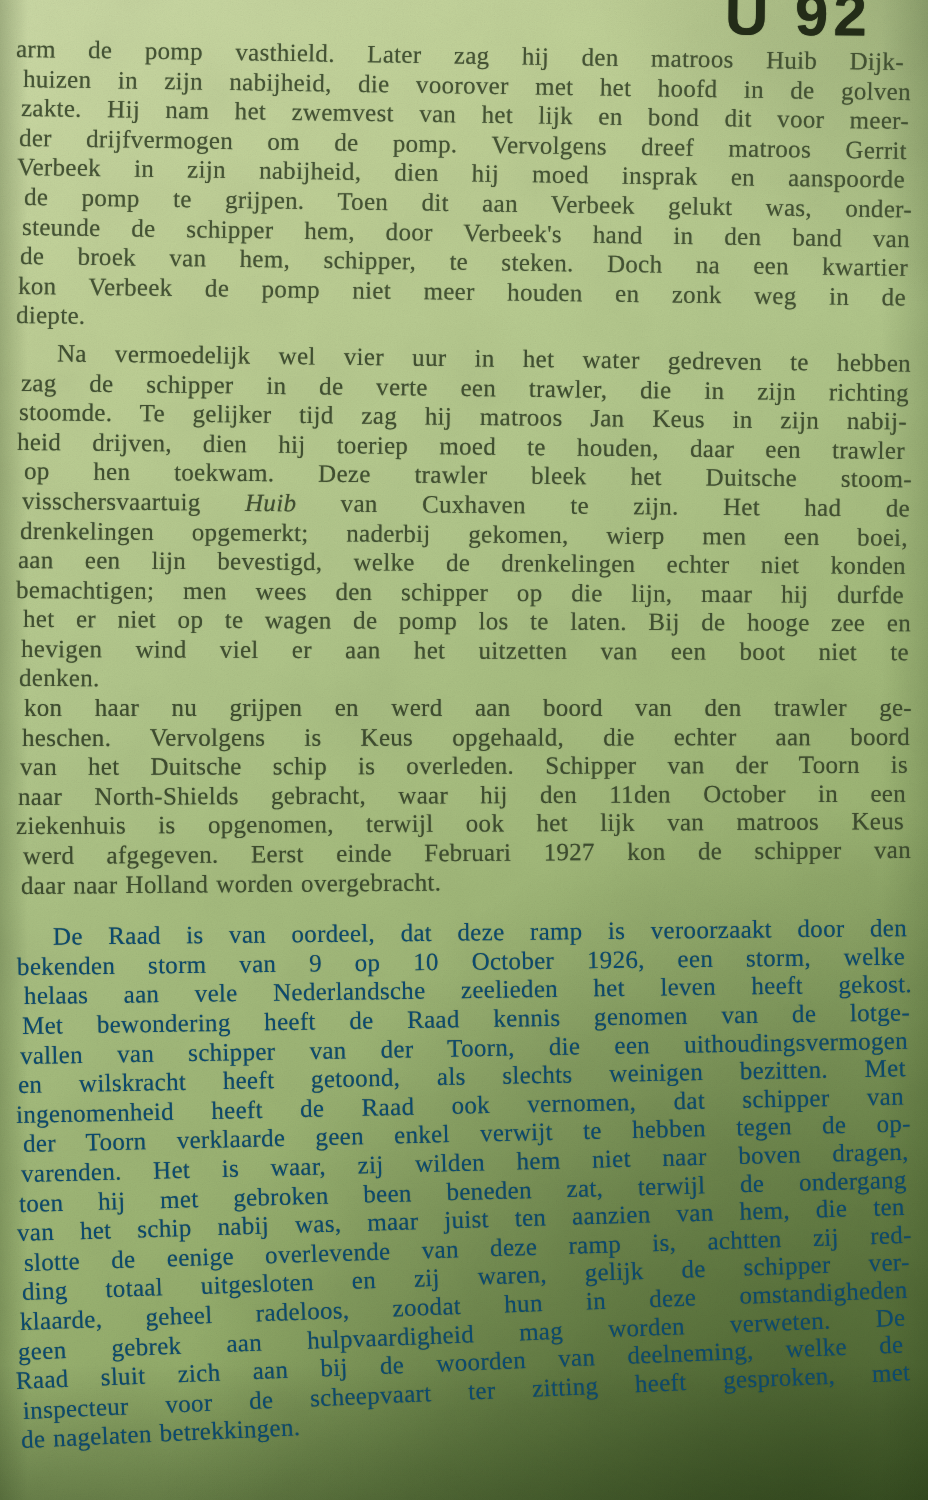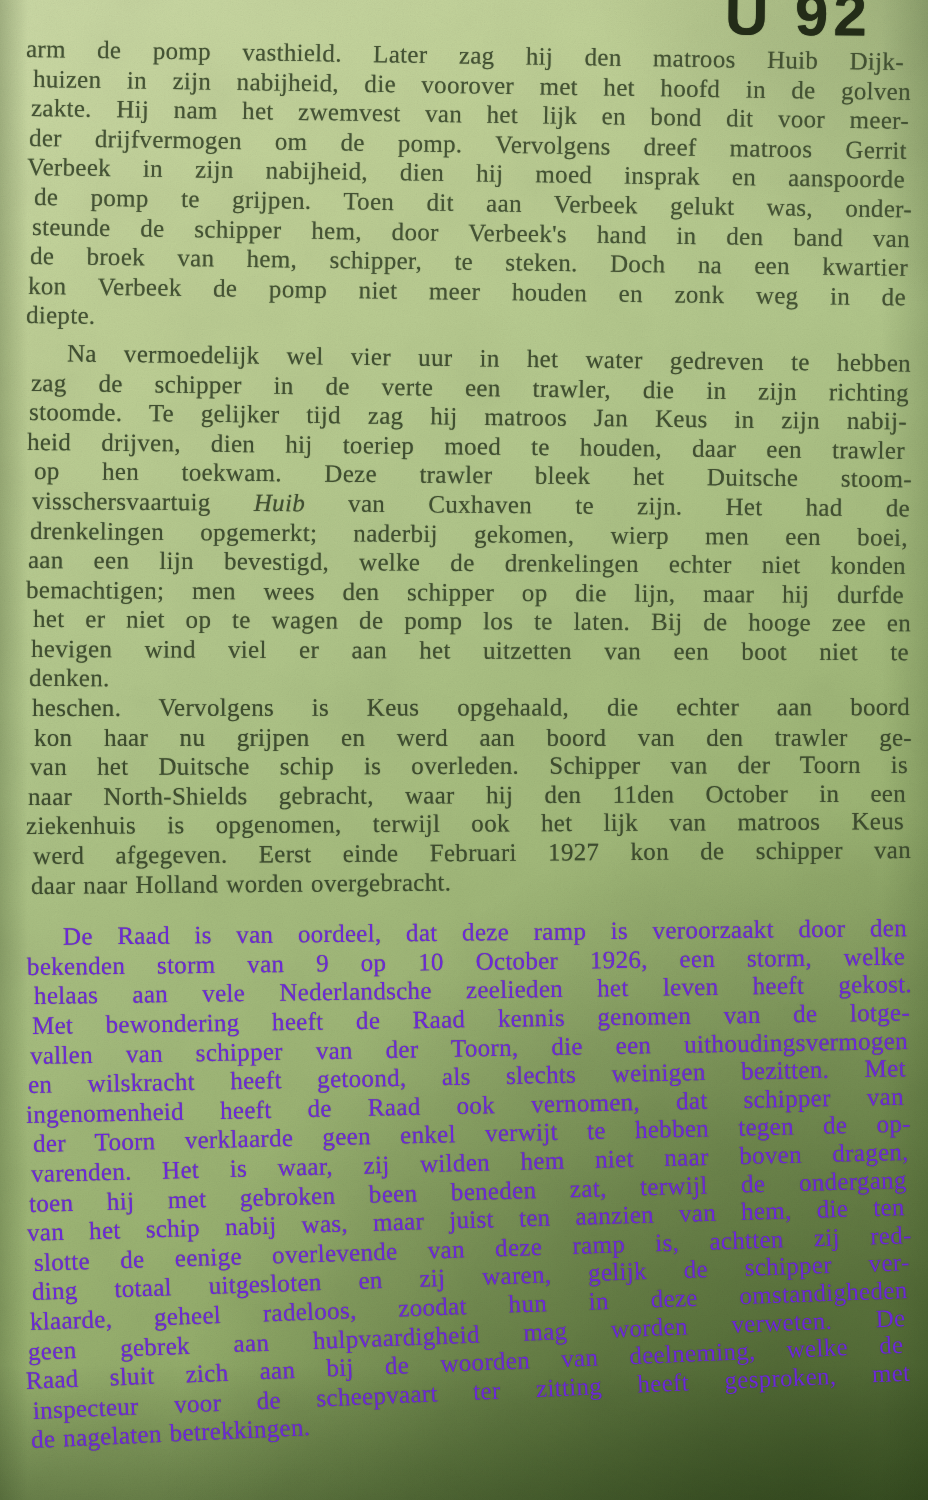--- a/index.html
+++ b/index.html
@@ -29,32 +29,32 @@
     position: absolute; top: -20px; right: 56px;
     font-family: "Liberation Sans", "DejaVu Sans", sans-serif;
     font-weight: 700; font-size: 60px; letter-spacing: 5px;
     color: #232c18;
     transform: rotate(0.6deg);
     text-shadow: 0 0 1px rgba(25,32,16,0.8);
   }
 
   
   .text-block {
-    position: absolute; left: 30px; right: 20px; top: 34px;
+    position: absolute; left: 20px; right: 20px; top: 34px;
     color: #3e4c2f;
     font-size: 25px;
     letter-spacing: 0.3px;
     word-spacing: 1.5px;
     text-shadow: 0 0 1.1px rgba(56,70,44,0.65);
   }
   .para { position: relative; }
   .para.gap { margin-top: 22px; }
   .para:nth-child(1) { filter: blur(0.35px); opacity: 0.94; }
   .para:nth-child(2) { filter: blur(0.25px); opacity: 0.97; margin-top: 8px; }
-  .para:nth-child(4) { color: #6d28d9; }
+  .para:nth-child(4) { color: #0c4a6e; }
   .line {
     height: 29.6px; line-height: 29.6px;
     text-align: justify; text-align-last: justify; text-justify: inter-word;
     transform-origin: 0% 50%;
     white-space: normal; overflow: visible;
   }
   .line.last { text-align-last: left; }
   .line.indent { padding-left: 34px; }
   .line i { font-style: italic; }
 </style>
@@ -101,22 +101,22 @@
       <div class="line" style="transform: translateX(4px) rotate(0.54deg);">op hen toekwam. Deze trawler bleek het Duitsche stoom-</div>
       <div class="line" style="transform: translateX(2px) rotate(0.49deg);">visschersvaartuig <i>Huib</i> van Cuxhaven te zijn. Het had de</div>
       <div class="line" style="transform: translateX(0px) rotate(0.44deg);">drenkelingen opgemerkt; naderbij gekomen, wierp men een boei,</div>
       <div class="line" style="transform: translateX(-2px) rotate(0.39deg);">aan een lijn bevestigd, welke de drenkelingen echter niet konden</div>
       <div class="line" style="transform: translateX(-4px) rotate(0.34deg);">bemachtigen; men wees den schipper op die lijn, maar hij durfde</div>
       <div class="line" style="transform: translateX(3px) rotate(0.28deg);">het er niet op te wagen de pomp los te laten. Bij de hooge zee en</div>
       <div class="line" style="transform: translateX(1px) rotate(0.22deg);">hevigen wind viel er aan het uitzetten van een boot niet te</div>
       <div class="line last" style="transform: translateX(-1px) rotate(0.15deg);">denken.</div>
     </div>
     <div class="para">
+      <div class="line" style="transform: translateX(4px) rotate(0.01deg);">kon haar nu grijpen en werd aan boord van den trawler ge-</div>
       <div class="line" style="transform: translateX(2px) rotate(-0.06deg);">heschen. Vervolgens is Keus opgehaald, die echter aan boord</div>
-      <div class="line" style="transform: translateX(4px) rotate(0.01deg);">kon haar nu grijpen en werd aan boord van den trawler ge-</div>
       <div class="line" style="transform: translateX(0px) rotate(-0.14deg);">van het Duitsche schip is overleden. Schipper van der Toorn is</div>
       <div class="line" style="transform: translateX(-2px) rotate(-0.22deg);">naar North-Shields gebracht, waar hij den 11den October in een</div>
       <div class="line" style="transform: translateX(-4px) rotate(-0.31deg);">ziekenhuis is opgenomen, terwijl ook het lijk van matroos Keus</div>
       <div class="line" style="transform: translateX(3px) rotate(-0.39deg);">werd afgegeven. Eerst einde Februari 1927 kon de schipper van</div>
       <div class="line last" style="transform: translateX(1px) rotate(-0.48deg);">daar naar Holland worden overgebracht.</div>
     </div>
     <div class="para gap">
       <div class="line indent" style="transform: translateX(-1px) rotate(-0.58deg);">De Raad is van oordeel, dat deze ramp is veroorzaakt door den</div>
       <div class="line" style="transform: translateX(-3px) rotate(-0.67deg);">bekenden storm van 9 op 10 October 1926, een storm, welke</div>
       <div class="line" style="transform: translateX(4px) rotate(-0.77deg);">helaas aan vele Nederlandsche zeelieden het leven heeft gekost.</div>

